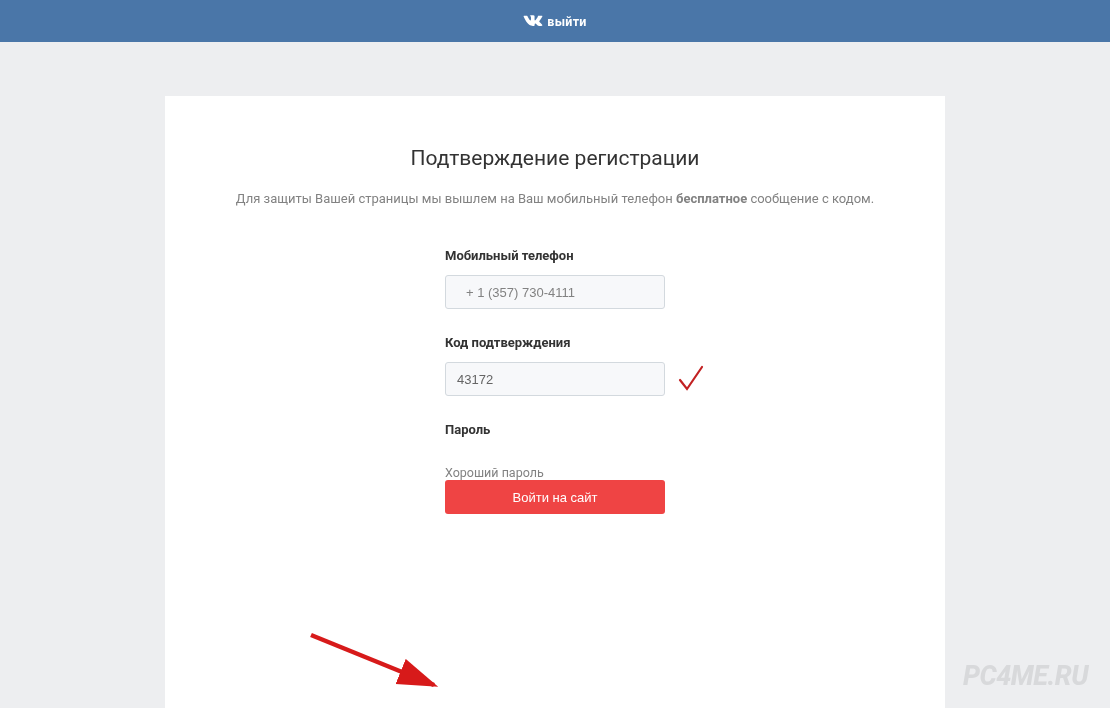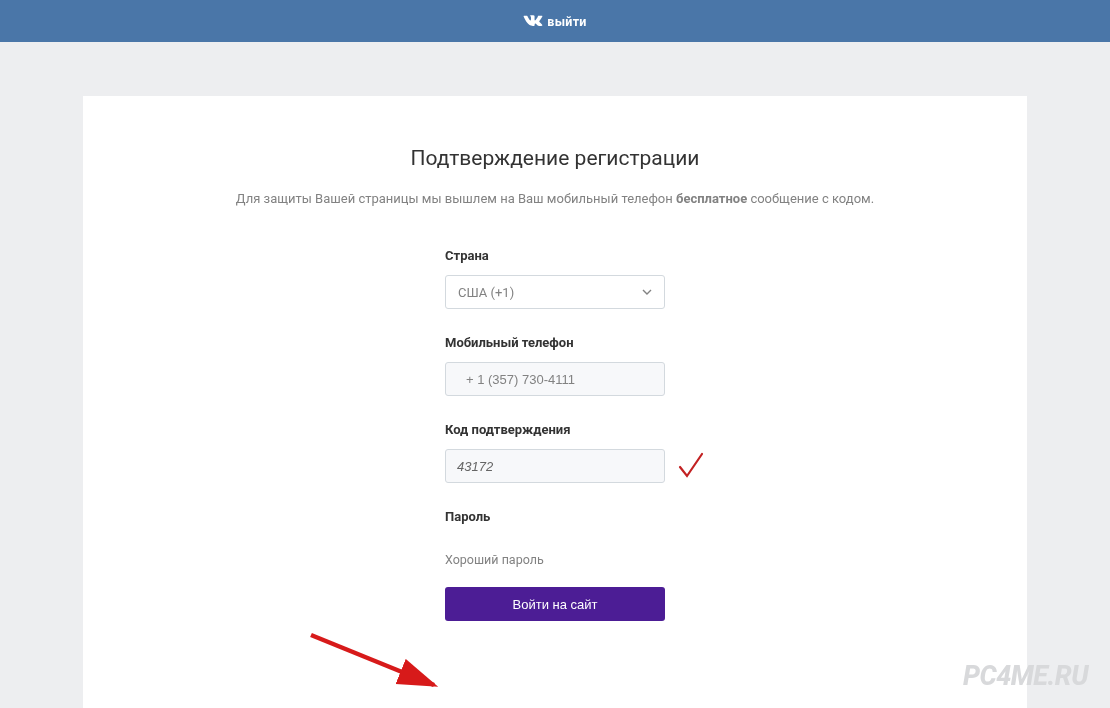--- a/index.html
+++ b/index.html
@@ -26,21 +26,21 @@
     }
     .logout-btn {
       color: #fff;
       font-size: 12.5px;
       font-weight: 700;
       letter-spacing: 0.3px;
       cursor: pointer;
     }
     .card {
       background: #fff;
-      width: 944px;
+      width: 780px;
       margin: 54px auto 0;
       padding: 50px 40px 40px;
       min-height: 612px;
       position: relative;
     }
     .title {
       text-align: center;
       font-size: 21px;
       font-weight: 400;
       color: #333;
@@ -97,47 +97,45 @@
       outline: none;
     }
     .input[readonly] {
       background: #f7f8fa;
       color: #828282;
       padding-left: 20px;
     }
     .input.code-filled {
       background: #f7f8fa;
       color: #656565;
-      font-style: italic;
     }
     .password-wrap { position: relative; }
     .strength-bar {
       position: absolute;
       left: 1px;
       bottom: 0;
       height: 2px;
       width: 75%;
       background: #b9a524;
     }
     .hint {
       font-size: 12.5px;
       color: #828282;
       margin-top: 28px;
     }
     .submit-btn {
       width: 100%;
       height: 34px;
-      background: #4c1d95;
+      background: #ef4444;
       color: #fff;
       border: none;
       border-radius: 3px;
       font-size: 13px;
       font-weight: 500;
       cursor: pointer;
-      margin-top: 20px;
     }
     .check-mark {
       position: absolute;
       left: 232px;
       top: 2px;
       width: 28px;
       height: 30px;
     }
     .arrow-annotation {
       position: absolute;
@@ -168,29 +166,20 @@
 </div>
 
 <div class="card">
   <h1 class="title">Подтверждение регистрации</h1>
   <p class="subtitle">
     <span>Для защиты Вашей страницы мы вышлем на Ваш мобильный телефон </span><b>бесплатное</b><span> сообщение с кодом.</span>
   </p>
 
   <div class="form">
 
-    <div class="field">
-      <label class="label">Страна</label>
-      <div class="select-wrap">
-        <span>США (+1)</span>
-        <svg class="chevron" width="10" height="6" viewBox="0 0 10 6">
-            <path d="M1 1l4 4 4-4" stroke="#828282" stroke-width="1.4" fill="none"></path>
-          </svg>
-      </div>
-    </div>
 
     <div class="field">
       <label class="label">Мобильный телефон</label>
       <input class="input" readonly="" value="+ 1 (357) 730-4111" style="">
     </div>
 
     <div class="field">
       <label class="label">Код подтверждения</label>
       <div style="position:relative;">
         <input class="input code-filled" value="43172" style="">

